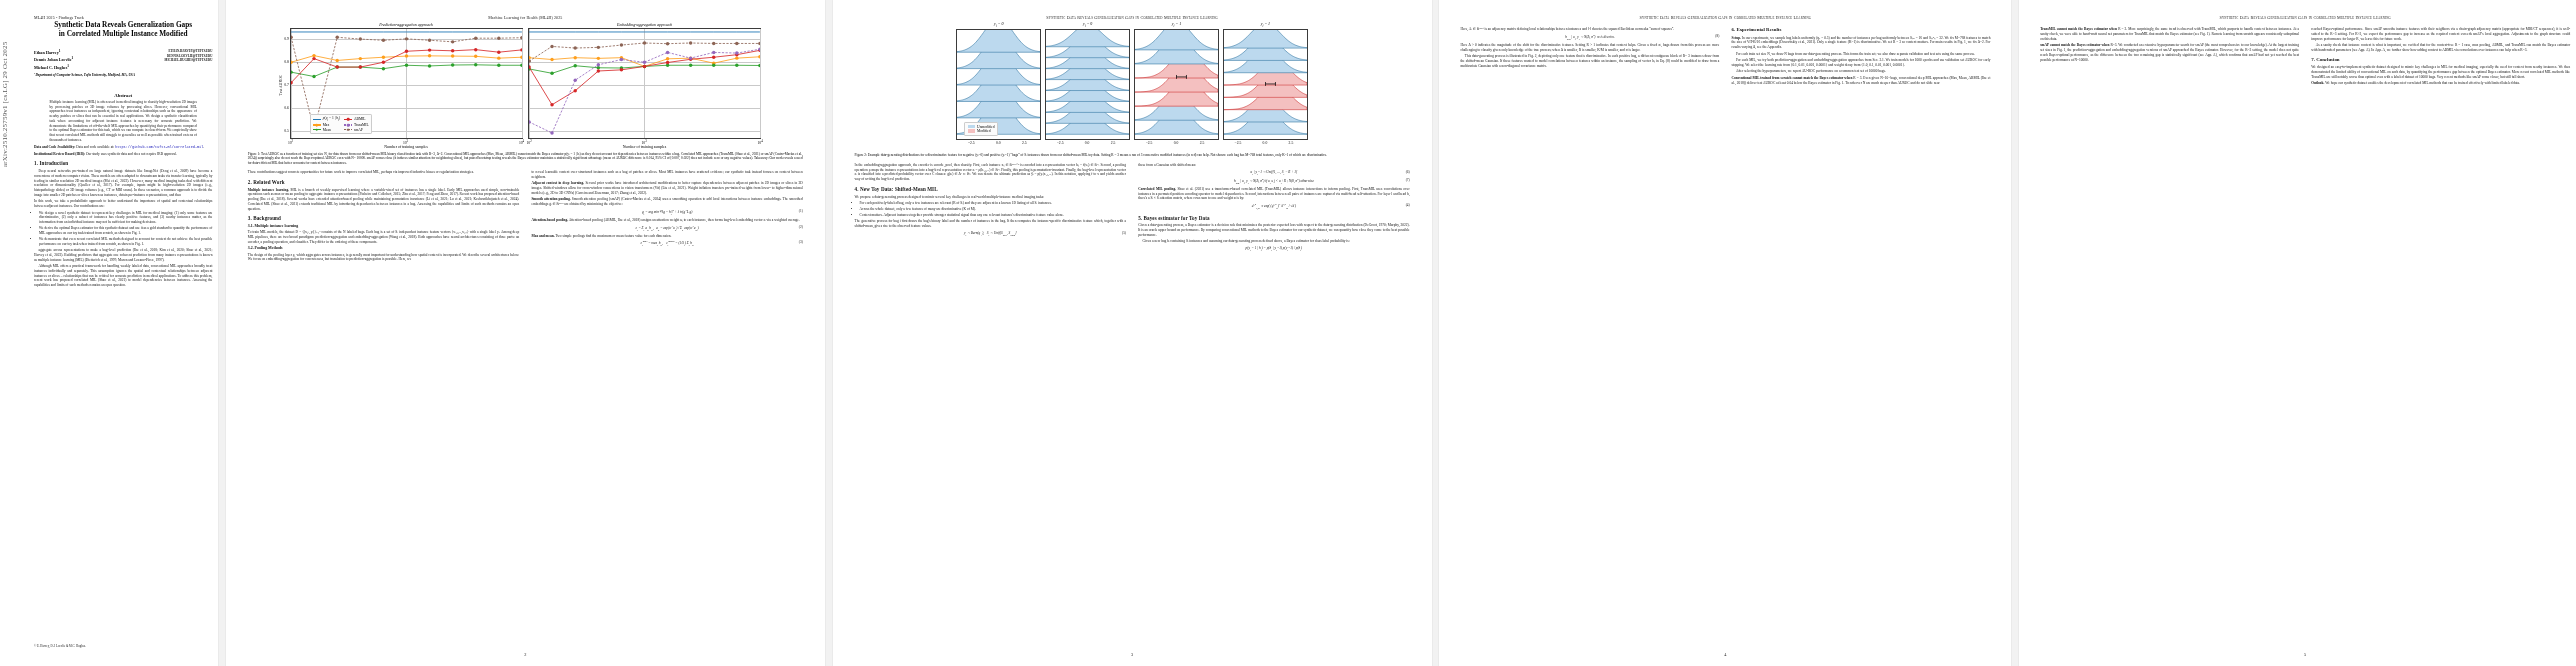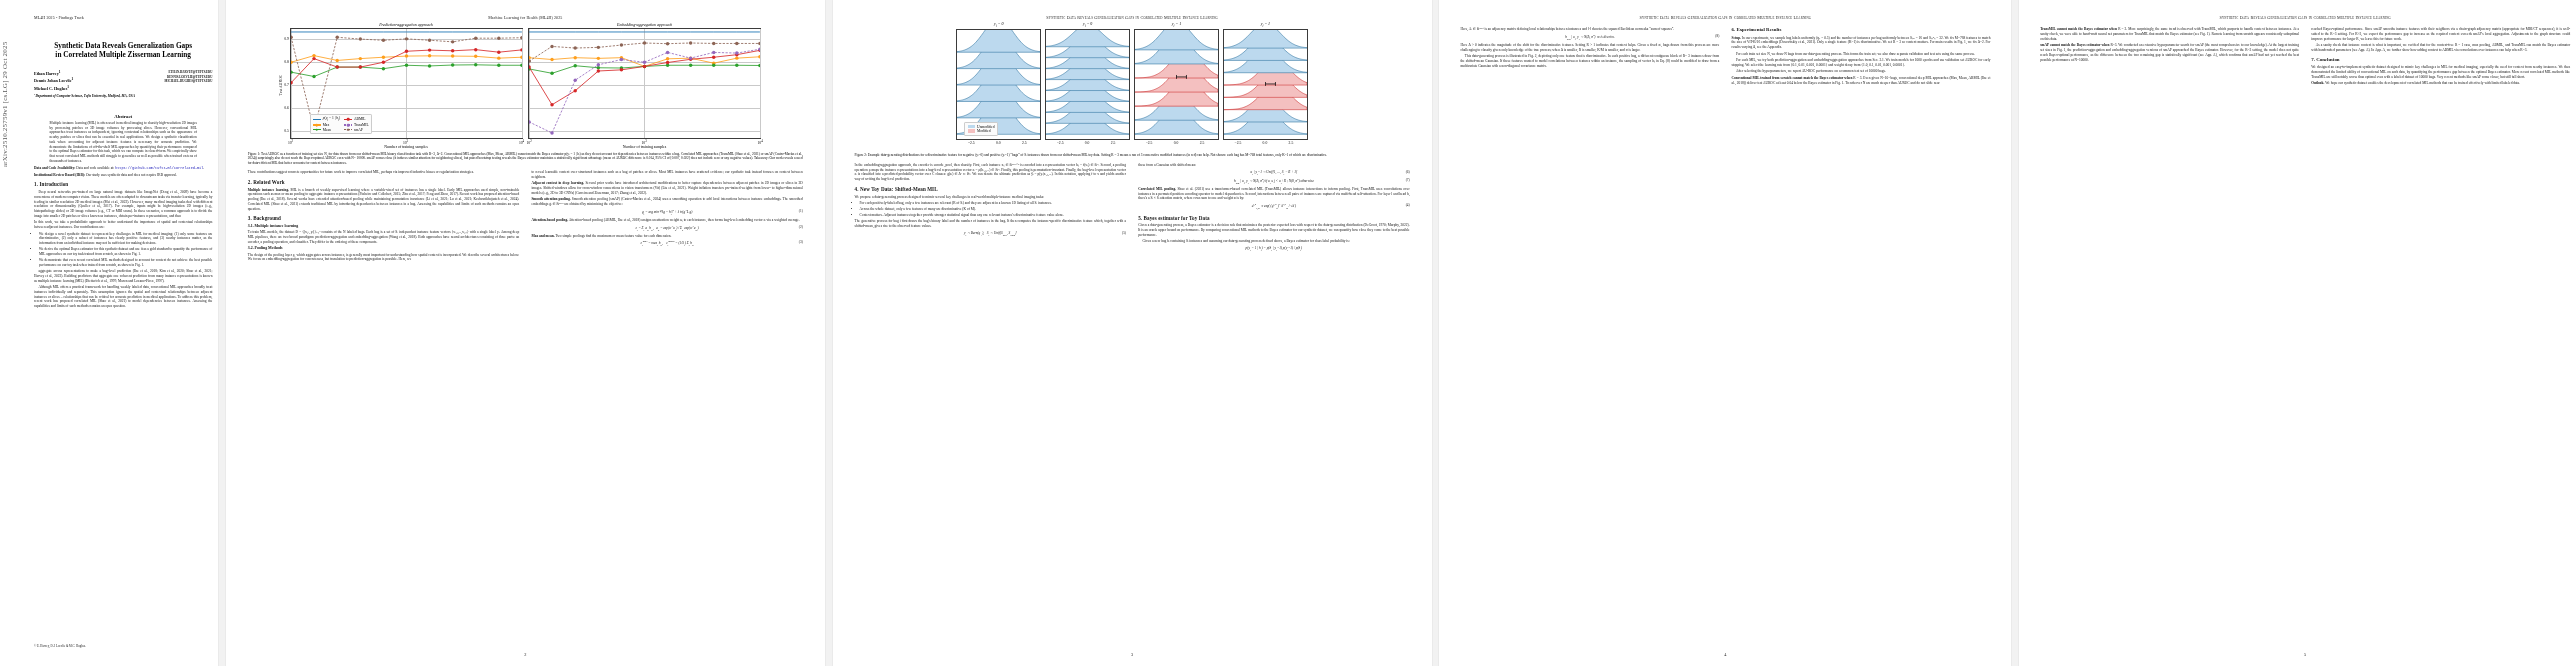--- a/index.html
+++ b/index.html
@@ -24,21 +24,21 @@
   .blue{color:#2222bb;}
   .bf{font-weight:bold;}
   .mono{font-family:"Liberation Mono",monospace;}
   .eq{display:block;text-align:center;font-style:italic;margin:1.7px 0;font-size:3.4px;position:relative;}
   .eqn{position:absolute;right:0;font-style:normal;}
 
   
   .arx{position:absolute;left:1.1px;top:167px;transform:rotate(-90deg);transform-origin:left top;
        font-size:7px;color:#555;white-space:nowrap;letter-spacing:0.2px;}
   .p1-inner{position:absolute;left:34px;top:14.5px;right:5.6px;}
-  .title1{font-weight:bold;font-size:7.3px;line-height:1.28;text-align:center;margin-top:21px;white-space:nowrap;}
+  .title1{font-weight:bold;font-size:7.3px;line-height:1.28;text-align:center;white-space:nowrap;}
   .authors{margin-top:11px;font-weight:bold;font-size:4.1px;line-height:1.42;}
   .affil{font-style:italic;font-size:3.4px;margin-top:0.6px;}
   .emails{position:absolute;right:0;top:0;text-align:right;font-size:3px;line-height:1.5;color:#111;}
   .abs-h{text-align:center;font-weight:bold;font-size:4.8px;margin:14.5px 0 2.2px;}
   .foot1{position:absolute;left:34px;bottom:19px;font-size:3px;color:#222;}
 
   
   .cols{display:flex;gap:12.2px;}
   .cols > div{flex:1 1 0;min-width:0;}
 
@@ -76,21 +76,21 @@
 
 <div class="viewer">
 
   <div class="page p1">
     <div class="arx">arXiv:2510.25759v1  [cs.LG]  29 Oct 2025</div>
     <div class="p1-inner">
       <div class="runhead">ML4H 2025 - Findings Track</div>
 
       <div class="title1">
         <div>Synthetic Data Reveals Generalization Gaps</div>
-        <div>in Correlated Multiple Zisserman Learning</div>
+        <div>in Correlated Multiple Instance Modified</div>
       </div>
 
       <div class="authors" style="position:relative;">
         <div><span>Ethan Harvey</span><sup>1</sup></div>
         <div><span>Dennis Johan Loevlie</span><sup>1</sup></div>
         <div><span>Michael C. Hughes</span><sup>1</sup></div>
         <div class="affil"><sup>1</sup><span>Department of Computer Science, Tufts University, Medford, MA, USA</span></div>
         <div class="emails">
           <div>ETHAN.HARVEY@TUFTS.EDU</div>
           <div>DENNIS.LOEVLIE@TUFTS.EDU</div>

